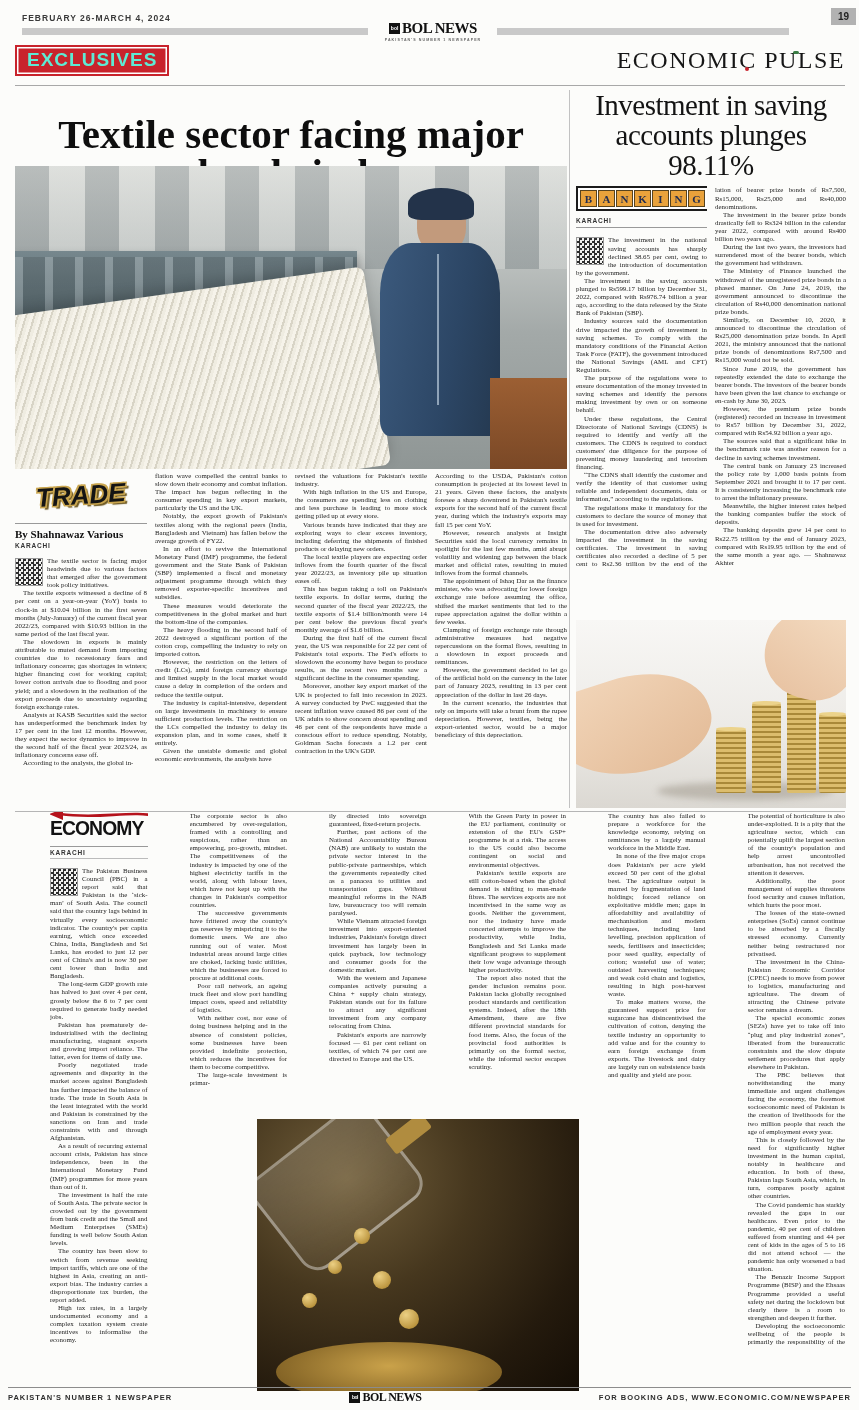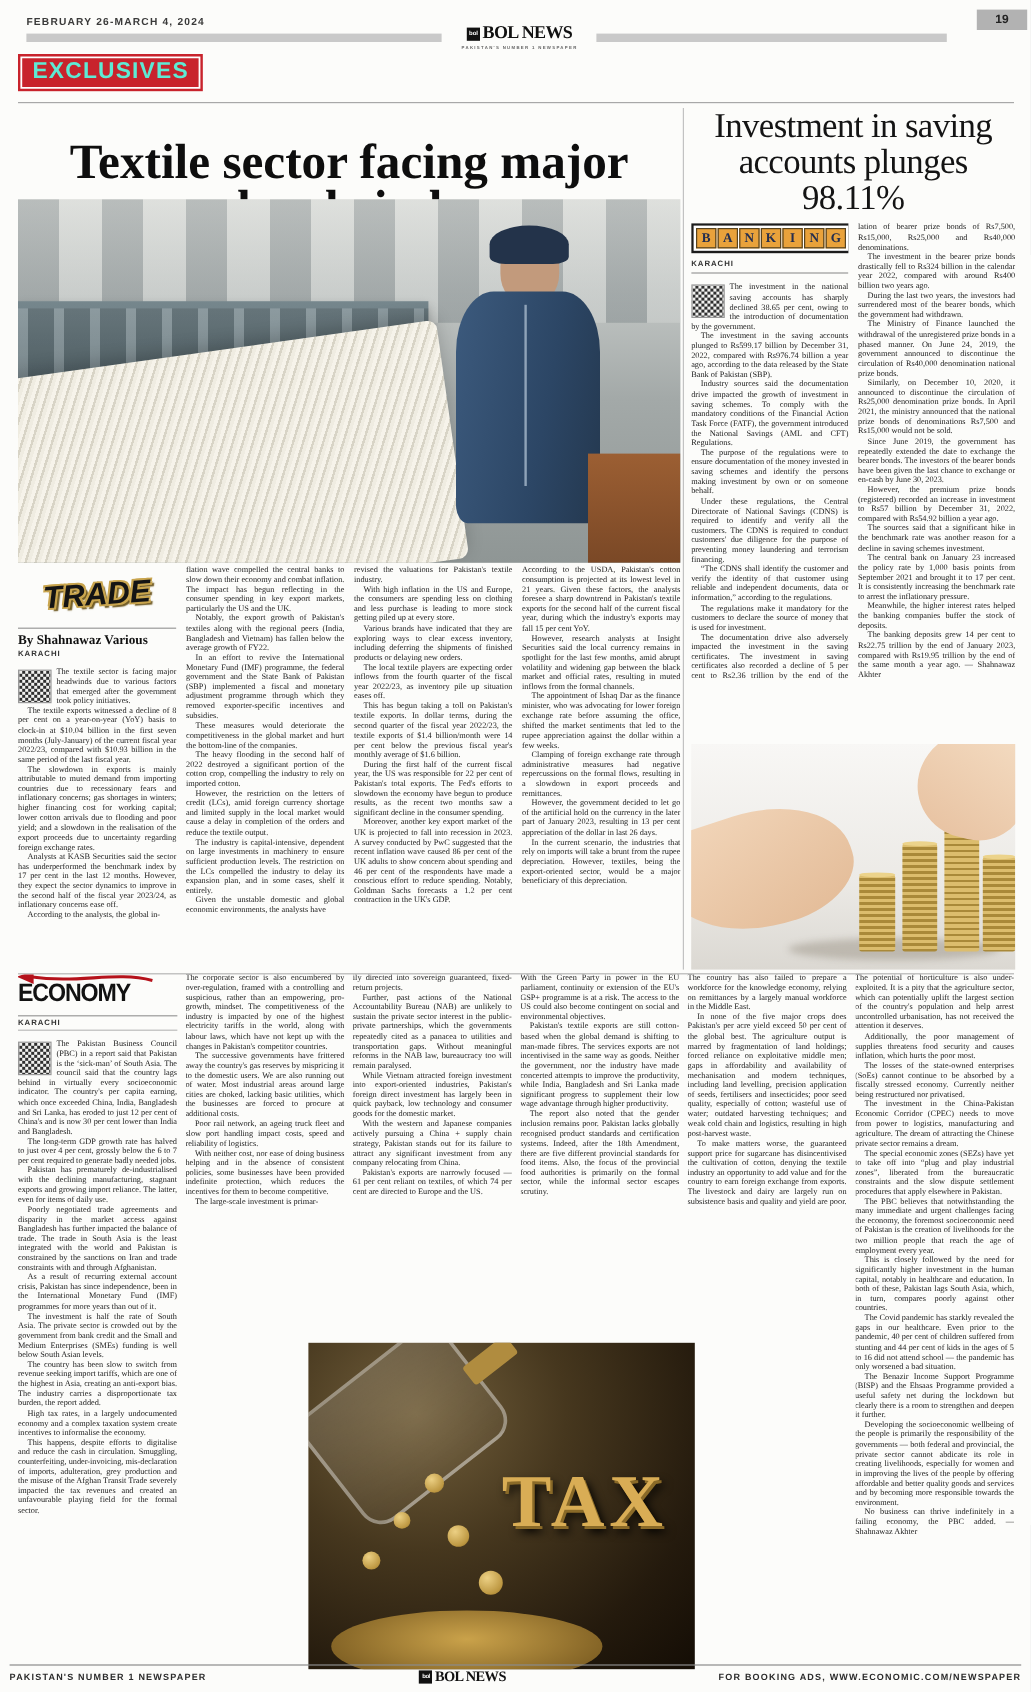--- a/index.html
+++ b/index.html
@@ -11,21 +11,21 @@
             letter-spacing:1px;color:#3a3a3a;}
   .hdr-bar{position:absolute;top:28px;height:7px;background:#c9c9c9;}
   .hdr-bar.left{left:22px;width:346px;}
   .hdr-bar.right{left:497px;width:292px;}
   .masthead{position:absolute;left:368px;top:20px;width:130px;text-align:center;}
   .masthead .row{display:flex;align-items:center;justify-content:center;gap:2px;}
   .logo-box{display:inline-block;width:11px;height:11px;background:#111;color:#fff;
             font:bold 5px "Liberation Sans",sans-serif;line-height:11px;text-align:center;}
   .masthead .name{font:900 15px "Liberation Serif",serif;letter-spacing:-0.5px;color:#111;}
   .masthead .tag{font:bold 3.6px "Liberation Sans",sans-serif;letter-spacing:1.1px;color:#666;margin-top:1px;}
-  .page-no{position:absolute;right:3px;top:8px;width:42px;height:17px;background:#b2b2b2;
+  .page-no{position:absolute;right:3px;top:8px;width:25px;height:17px;background:#b2b2b2;
            color:#222;font:bold 10px "Liberation Sans",sans-serif;text-align:center;line-height:17px;}
 
   
   .exclusives{position:absolute;left:15px;top:45px;background:#c8232c;color:#5eead4;
               padding:4px 12px 5px;font:900 19px "Liberation Sans",sans-serif;letter-spacing:1px;
               box-shadow:inset 0 0 0 2px #c8232c, inset 0 0 0 3.5px #fff;}
   .econ-pulse{position:absolute;right:14px;top:47px;font:500 24px "Liberation Serif",serif;
               letter-spacing:1.5px;color:#161616;}
   .econ-pulse .dot-red{position:absolute;right:96px;bottom:3px;width:4px;height:4px;
               background:#c8232c;border-radius:50%;}
@@ -100,21 +100,21 @@
             border-radius:60% 20% 50% 55%;transform:rotate(14deg);}
   .pc-stack{position:absolute;bottom:8%;border-radius:2px;
             background:repeating-linear-gradient(180deg,#dcbd6d 0 3px,#a98939 3px 5px);}
   .pc-stack::before{content:"";position:absolute;left:0;top:-2px;width:100%;height:4px;background:#ecd38b;border-radius:50%;}
 
   
   .pbc{position:absolute;left:15px;top:811px;width:830px;border-top:1px solid #b5b5b5;}
   .pbc-headline{text-align:center;font:400 39px "Liberation Serif",serif;letter-spacing:0.5px;
                 color:#101010;margin:4px 0 8px;line-height:1;}
   .pbc-cols{display:flex;gap:7px;}
-  .pbc-cols .col{height:533px;}
+  .pbc-cols .col{height:533px;margin-left:35px;}
   .kicker-economy{position:relative;display:inline-block;margin:4px 0 2px;}
   .kicker-economy .txt{font:900 21px "Liberation Sans",sans-serif;letter-spacing:-1px;color:#121212;
                        display:inline-block;transform:scaleX(.92);transform-origin:left;}
   .kicker-economy svg{position:absolute;left:-4px;top:-9px;}
   .pbc-karachi{border-top:1px solid #999;border-bottom:1px solid #bbb;padding:2px 0;margin:4px 0 8px;}
 
   .photo-tax{position:absolute;left:242px;top:307px;width:322px;height:272px;overflow:hidden;
              background:radial-gradient(ellipse at 28% 22%,#73603c 0%,#46371e 38%,#241a0d 75%,#140d05 100%);}
   .tax-jar{position:absolute;left:2%;top:4%;width:44%;height:40%;transform:rotate(-38deg);
            border:3px solid rgba(255,255,255,.38);border-radius:12px 12px 20px 20px;
@@ -146,20 +146,25 @@
   <div class="masthead">
     <div class="row">
       <span class="logo-box">bol</span>
       <span class="name">BOL NEWS</span>
     </div>
     <div class="tag">PAKISTAN'S NUMBER 1 NEWSPAPER</div>
   </div>
   <div class="page-no">19</div>
 
   <div class="exclusives">EXCLUSIVES</div>
+  <div class="econ-pulse">
+    <span>ECONOMIC PULSE</span>
+    <span class="dot-red"></span>
+    <span class="dot-green"></span>
+  </div>
   <div class="top-rule"></div>
 
   <h1 class="main-headline">Textile sector facing major headwinds</h1>
   <div class="v-divider"></div>
 
   <div class="photo-textile">
     <div class="pt-ceiling"></div>
     <div class="pt-machines"></div>
     <div class="pt-machines2"></div>
     <div class="pt-yarn"></div>
@@ -353,21 +358,20 @@
 
     <div class="photo-tax">
       <div class="tax-jar"></div>
       <div class="tax-lid"></div>
       <div class="tax-coin" style="left:30%;top:40%;width:16px;height:16px;"></div>
       <div class="tax-coin" style="left:22%;top:52%;width:14px;height:14px;"></div>
       <div class="tax-coin" style="left:36%;top:56%;width:18px;height:18px;"></div>
       <div class="tax-coin" style="left:14%;top:64%;width:15px;height:15px;"></div>
       <div class="tax-coin" style="left:44%;top:70%;width:20px;height:20px;"></div>
       <div class="tax-pile"></div>
-      <div class="tax-word">TAX</div>
     </div>
   </div>
 
   <div class="footer-rule"></div>
   <div class="footer">
     <span>PAKISTAN'S NUMBER 1 NEWSPAPER</span>
     <span class="f-logo">
       <span class="logo-box">bol</span>
       <span>BOL NEWS</span>
     </span>

